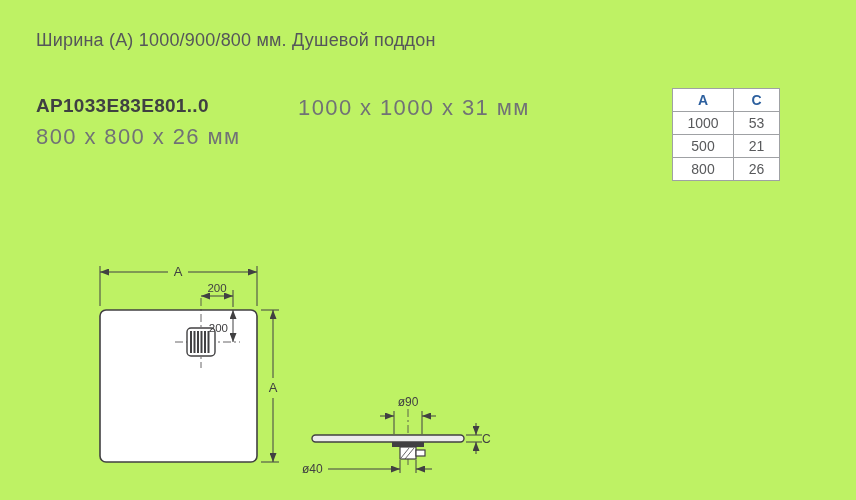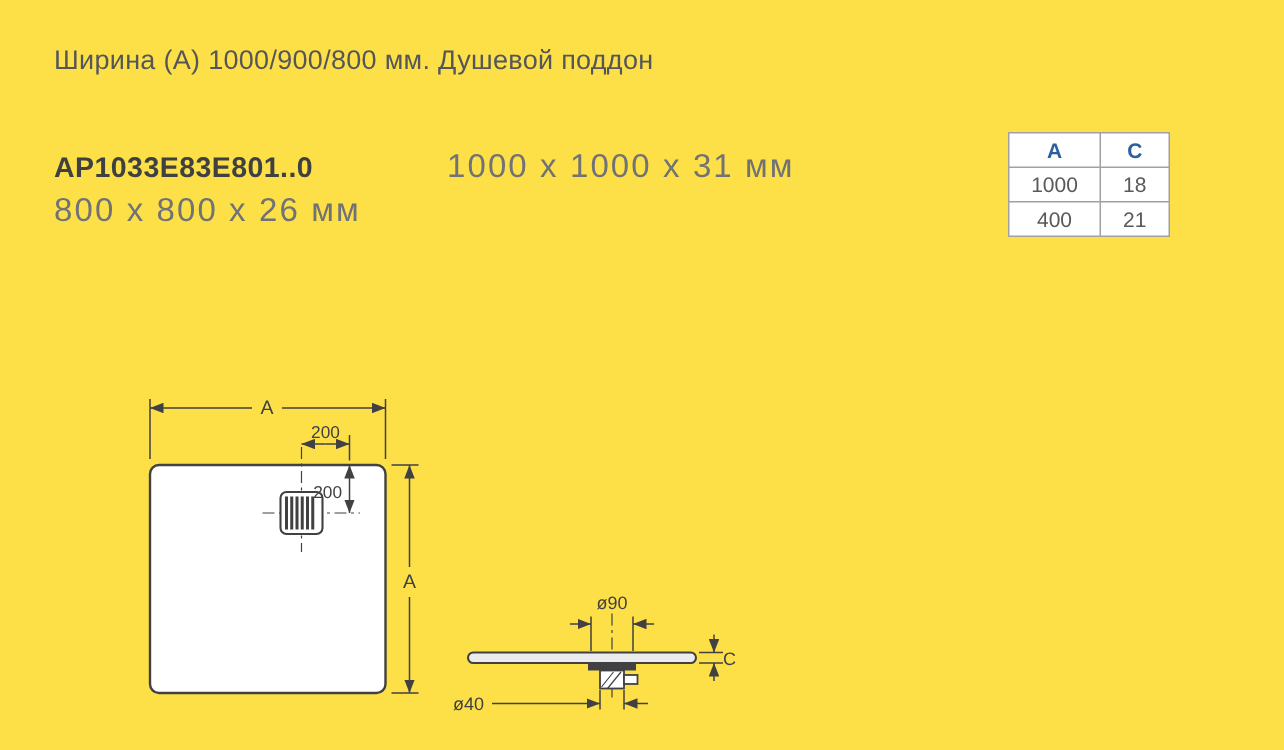--- a/index.html
+++ b/index.html
@@ -1,25 +1,25 @@
 <!DOCTYPE html>
 <html><head>
 <meta charset="utf-8">
 <style>
   html,body { margin:0; padding:0; background:#ffffff; }
   .page {
-    position:relative; width:856px; height:500px; background:#fde047;
+    position:relative; width:856px; height:500px; background:#bef264;
     font-family:"Liberation Sans", sans-serif; overflow:hidden;
   }
   .title {
     position:absolute; left:36px; top:30px;
     font-size:18px; color:#55565a; letter-spacing:0.2px;
   }
   .products { position:absolute; left:36px; top:95px; }
-  .product-row { display:flex; align-items:flex-end; height:29px; }
+  .product-row { display:flex; align-items:flex-start; height:29px; }
   .product-code {
     width:262px; font-weight:bold; font-size:19px; color:#3f4042; letter-spacing:0.3px;
   }
   .product-size { font-size:22px; color:#717276; letter-spacing:1.4px; }
 
   .spec-table {
     position:absolute; left:672px; top:88px; border-collapse:collapse;
     font-size:14px; background:#ffffff;
   }
   .spec-table th, .spec-table td {
@@ -55,25 +55,29 @@
   <table class="spec-table">
     <thead>
       <tr>
         <th class="col-a">A</th>
         <th class="col-c">C</th>
       </tr>
     </thead>
     <tbody>
       <tr>
         <td class="col-a">1000</td>
-        <td class="col-c">18</td>
+        <td class="col-c">53</td>
       </tr>
       <tr>
-        <td class="col-a">400</td>
+        <td class="col-a">500</td>
         <td class="col-c">21</td>
+      </tr>
+      <tr>
+        <td class="col-a">800</td>
+        <td class="col-c">26</td>
       </tr>
     </tbody>
   </table>
 
   <svg class="topview-svg" width="215" height="230" viewBox="0 0 215 230">
     <defs>
       <marker id="arrTV" markerWidth="9" markerHeight="7" refX="9" refY="3.5" orient="auto">
         <path d="M0,0 L9,3.5 L0,7 Z" fill="#414042"></path>
       </marker>
     </defs>

